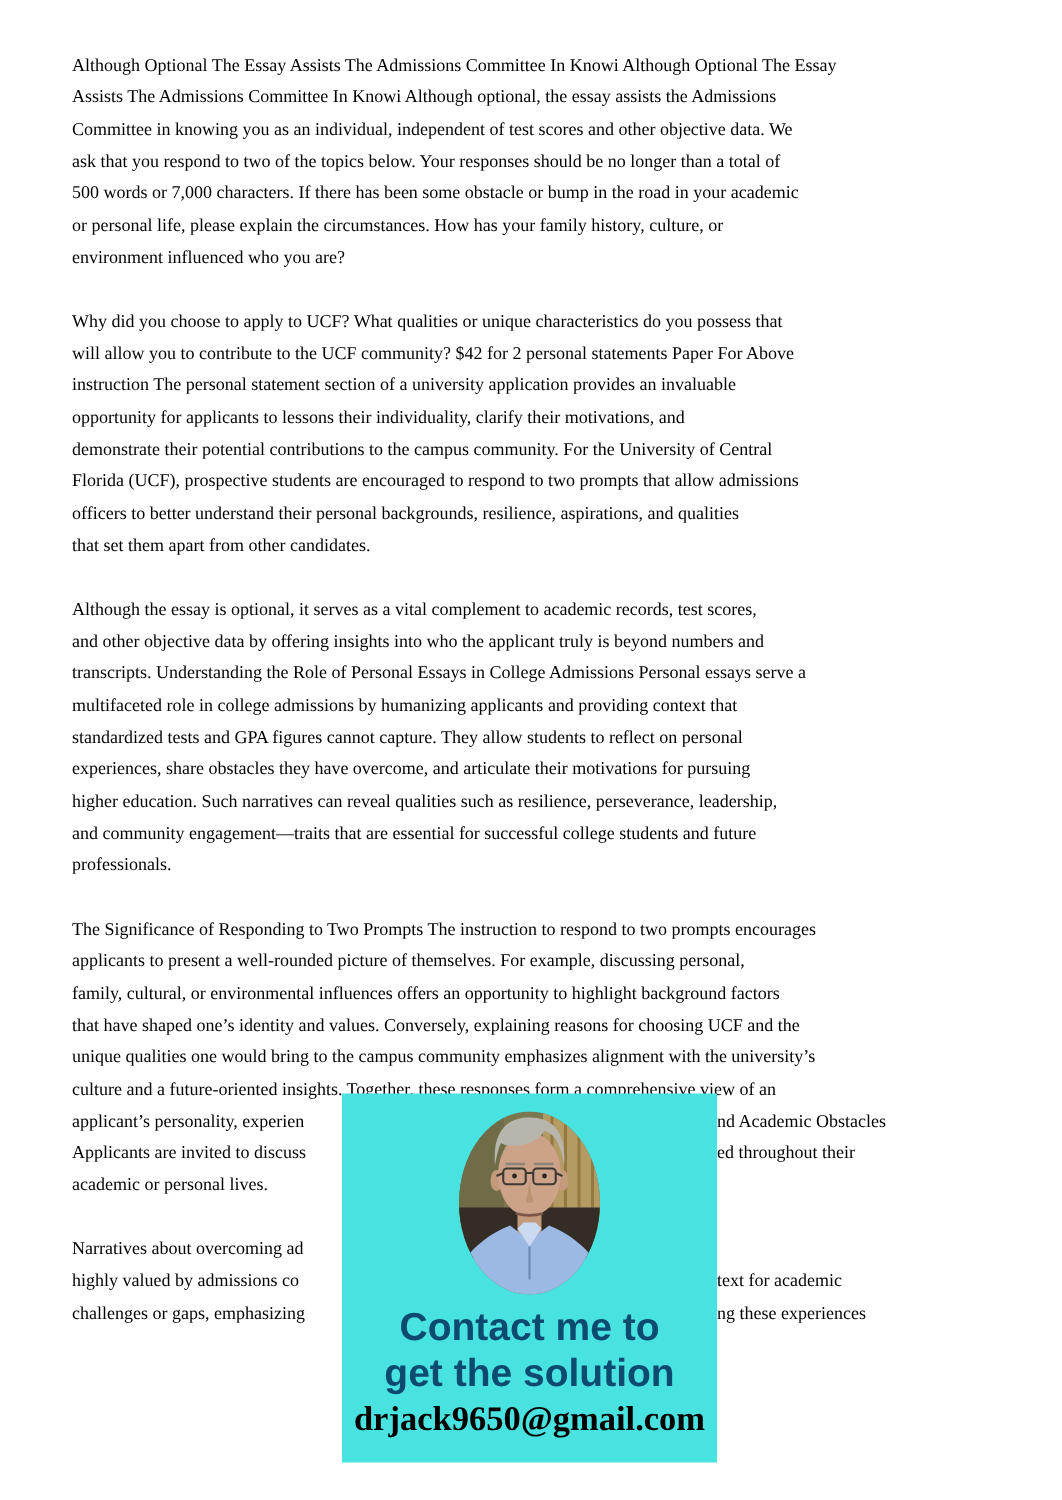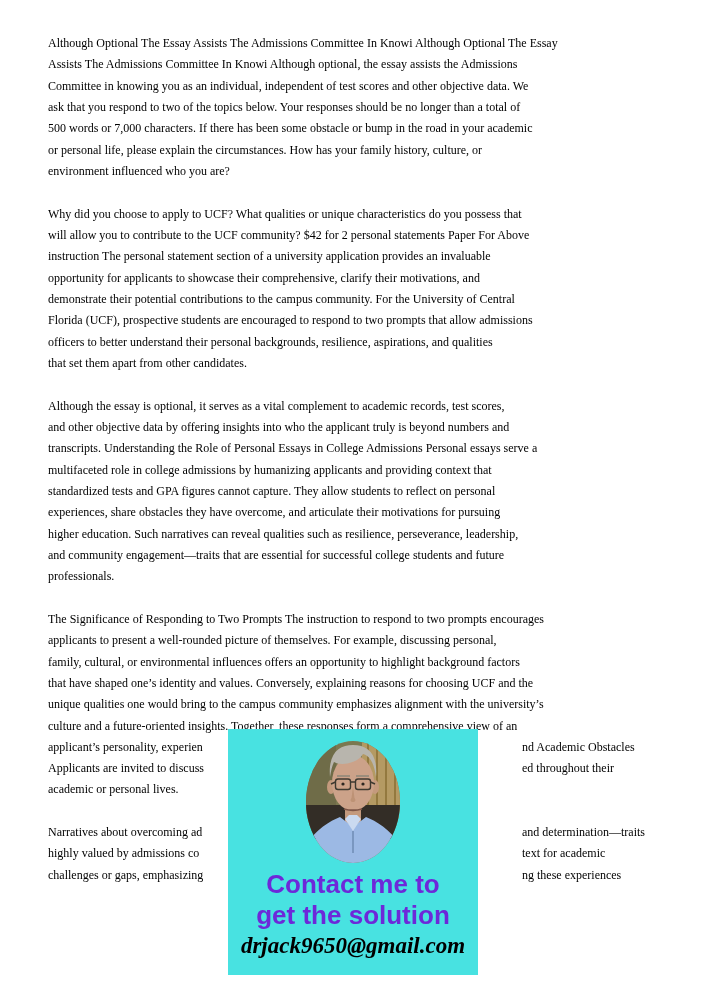--- a/index.html
+++ b/index.html
@@ -22,21 +22,21 @@
   }
   .paragraph { margin: 0 0 21.33px 0; padding: 0; }
   .line {
     position: relative;
     height: 21.33px;
     line-height: 21.33px;
     white-space: nowrap;
   }
   .frag-right {
     position: absolute;
-    left: 430px; top: 0; padding-left: 44px;
+    left: 430px; top: 0;
   }
   .overlay {
     position: absolute;
     left: 228px; top: 729px;
     width: 250px; height: 246px;
     background: #48e2e1;
   }
   .photo {
     position: absolute;
     left: 78px; top: 12px;
@@ -44,32 +44,31 @@
   }
   .photo svg { display: block; width: 100%; height: 100%; }
   .contact {
     position: absolute;
     left: 0; top: 140px; width: 250px;
     text-align: center;
     font-family: "Liberation Sans", "DejaVu Sans", sans-serif;
     font-weight: bold;
     font-size: 26px;
     line-height: 31px;
-    color: #6d28d9;
+    color: #0c4a6e;
   }
   .email {
     position: absolute;
     left: 0; top: 203px; width: 250px;
     text-align: center;
     font-family: "Liberation Serif", "DejaVu Serif", serif;
     font-weight: bold;
     font-size: 23px;
     line-height: 28px;
     color: #000000;
-    font-style: italic;
   }
 </style>
 </head>
 <body>
 
 <div class="page" style="background: rgb(255, 255, 255);">
 
   <div class="doc" style="color: rgb(0, 0, 0);">
       <div class="paragraph">
         <div class="line">Although Optional The Essay Assists The Admissions Committee In Knowi Although Optional The Essay</div>
@@ -77,21 +76,21 @@
         <div class="line">Committee in knowing you as an individual, independent of test scores and other objective data. We</div>
         <div class="line">ask that you respond to two of the topics below. Your responses should be no longer than a total of</div>
         <div class="line">500 words or 7,000 characters. If there has been some obstacle or bump in the road in your academic</div>
         <div class="line">or personal life, please explain the circumstances. How has your family history, culture, or</div>
         <div class="line">environment influenced who you are?</div>
       </div>
       <div class="paragraph">
         <div class="line">Why did you choose to apply to UCF? What qualities or unique characteristics do you possess that</div>
         <div class="line">will allow you to contribute to the UCF community? $42 for 2 personal statements Paper For Above</div>
         <div class="line">instruction The personal statement section of a university application provides an invaluable</div>
-        <div class="line">opportunity for applicants to showcase their comprehensive, clarify their motivations, and</div>
+        <div class="line">opportunity for applicants to lessons their individuality, clarify their motivations, and</div>
         <div class="line">demonstrate their potential contributions to the campus community. For the University of Central</div>
         <div class="line">Florida (UCF), prospective students are encouraged to respond to two prompts that allow admissions</div>
         <div class="line">officers to better understand their personal backgrounds, resilience, aspirations, and qualities</div>
         <div class="line">that set them apart from other candidates.</div>
       </div>
       <div class="paragraph">
         <div class="line">Although the essay is optional, it serves as a vital complement to academic records, test scores,</div>
         <div class="line">and other objective data by offering insights into who the applicant truly is beyond numbers and</div>
         <div class="line">transcripts. Understanding the Role of Personal Essays in College Admissions Personal essays serve a</div>
         <div class="line">multifaceted role in college admissions by humanizing applicants and providing context that</div>
@@ -106,21 +105,21 @@
         <div class="line">applicants to present a well-rounded picture of themselves. For example, discussing personal,</div>
         <div class="line">family, cultural, or environmental influences offers an opportunity to highlight background factors</div>
         <div class="line">that have shaped one’s identity and values. Conversely, explaining reasons for choosing UCF and the</div>
         <div class="line">unique qualities one would bring to the campus community emphasizes alignment with the university’s</div>
         <div class="line">culture and a future-oriented insights. Together, these responses form a comprehensive view of an</div>
         <div class="line"><span class="frag-left">applicant’s personality, experien</span><span class="frag-right">nd Academic Obstacles</span></div>
         <div class="line"><span class="frag-left">Applicants are invited to discuss</span><span class="frag-right">ed throughout their</span></div>
         <div class="line">academic or personal lives.</div>
       </div>
       <div class="paragraph">
-        <div class="line"><span class="frag-left">Narratives about overcoming ad</span><span class="frag-right">and determination—traits</span></div>
+        <div class="line"><span class="frag-left">Narratives about overcoming ad</span></div>
         <div class="line"><span class="frag-left">highly valued by admissions co</span><span class="frag-right">text for academic</span></div>
         <div class="line"><span class="frag-left">challenges or gaps, emphasizing</span><span class="frag-right">ng these experiences</span></div>
       </div>
     </div>
 
   <div class="overlay" style="background: rgb(72, 226, 225);">
     <div class="photo">
 
       <svg viewBox="0 0 94 122">
         <defs>

